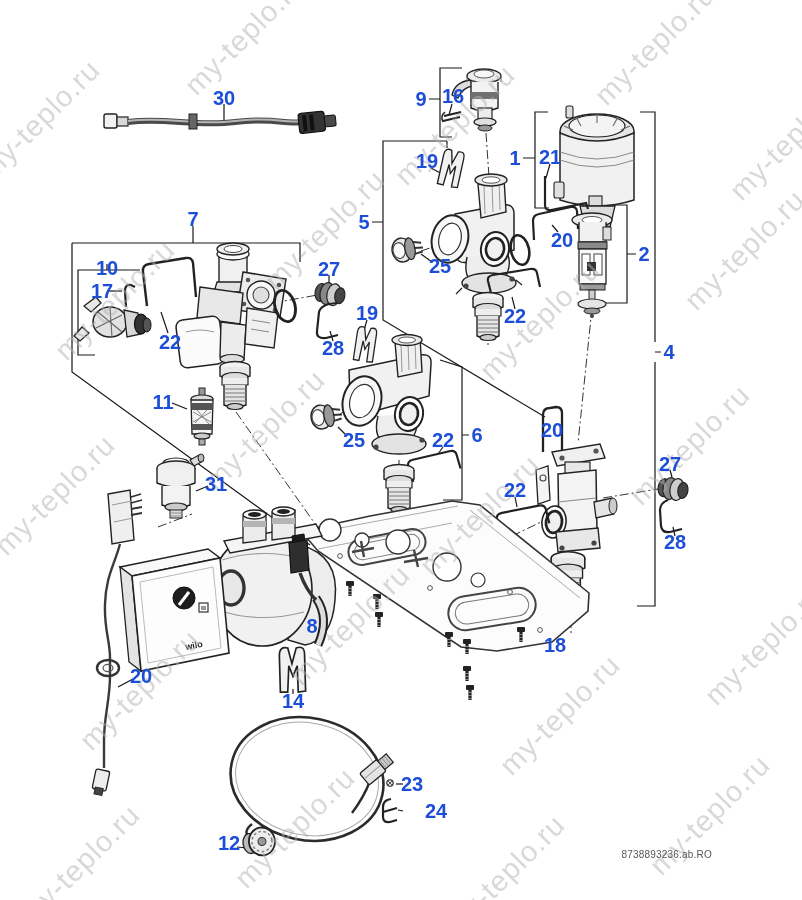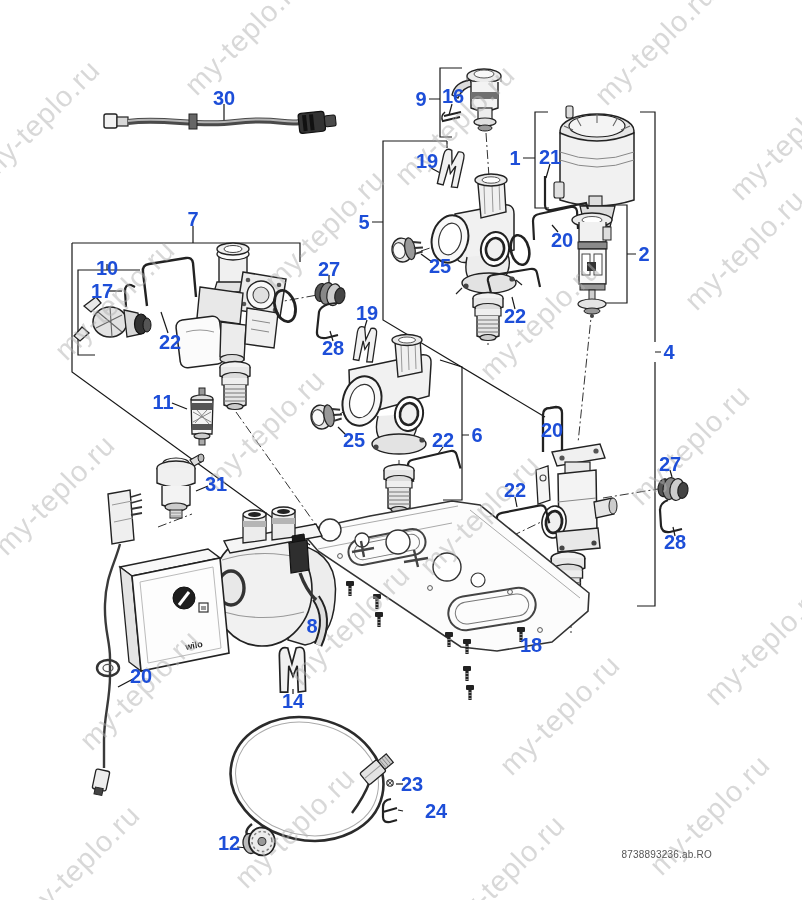--- a/index.html
+++ b/index.html
@@ -442,20 +442,20 @@
       <div class="plabel" style="left: 443px; top: 440px;">22</div>
       <div class="plabel" style="left: 477px; top: 435px;">6</div>
       <div class="plabel" style="left: 552px; top: 430px;">20</div>
       <div class="plabel" style="left: 515px; top: 490px;">22</div>
       <div class="plabel" style="left: 670px; top: 464px;">27</div>
       <div class="plabel" style="left: 675px; top: 542px;">28</div>
       <div class="plabel" style="left: 216px; top: 484px;">31</div>
       <div class="plabel" style="left: 312px; top: 626px;">8</div>
       <div class="plabel" style="left: 141px; top: 676px;">20</div>
       <div class="plabel" style="left: 293px; top: 701px;">14</div>
-      <div class="plabel" style="left: 531px; top: 645px;">18</div>
+      <div class="plabel" style="left: 555px; top: 645px;">18</div>
       <div class="plabel" style="left: 412px; top: 784px; text-align: center;">23</div>
       <div class="plabel" style="left: 436px; top: 811px;">24</div>
       <div class="plabel" style="left: 229px; top: 843px;">12</div>
     </div>
 <div id="footer-code">8738893236.ab.RO</div>
 
 </div>
 
 </body></html>

